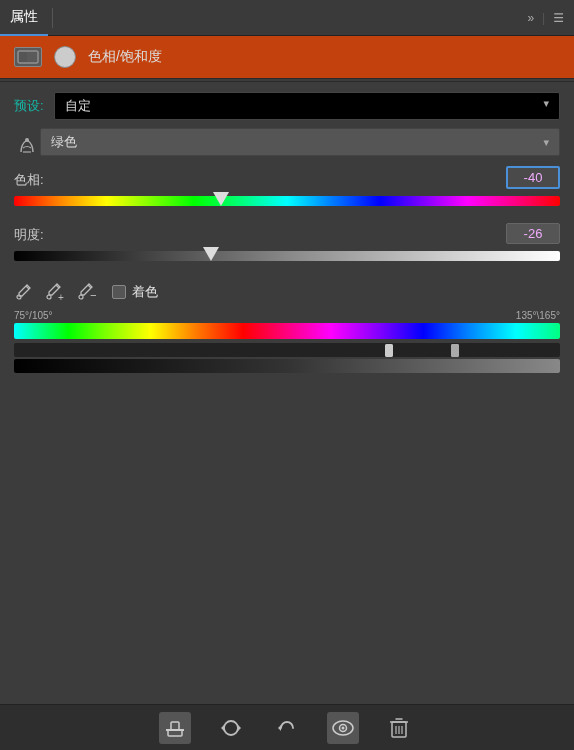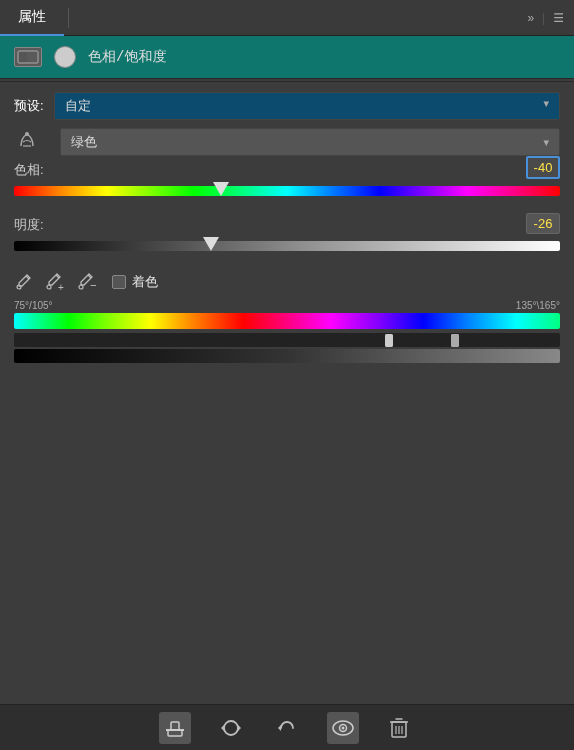--- a/index.html
+++ b/index.html
@@ -16,21 +16,21 @@
     
     .top-bar {
       display: flex;
       align-items: center;
       background: #3a3a3a;
       border-bottom: 1px solid #222;
       padding: 0;
       height: 36px;
     }
     .tab {
-      padding: 8px 18px;
+      padding: 8px 10px;
       color: #ccc;
       cursor: pointer;
       font-size: 14px;
       border-bottom: 2px solid transparent;
     }
     .tab.active {
       color: #fff;
       border-bottom: 2px solid #4a90d9;
     }
     .tab-divider {
@@ -50,24 +50,23 @@
     .top-right-icons span {
       font-size: 12px;
       cursor: pointer;
     }
 
     
     .panel-header {
       display: flex;
       align-items: center;
       padding: 10px 14px;
-      background: #0f766e;
+      background: #c2410c;
       border-bottom: 1px solid #2a2a2a;
       gap: 12px;
-      font-family: Liberation Mono, monospace;
     }
     .panel-icon-rect {
       width: 28px;
       height: 20px;
       background: #5a5a5a;
       border: 1px solid #888;
       border-radius: 2px;
       display: flex;
       align-items: center;
       justify-content: center;
@@ -90,49 +89,50 @@
       padding: 8px 14px;
     }
 
     
     .preset-row {
       display: flex;
       align-items: center;
       margin-bottom: 8px;
     }
     .preset-label {
-      color: #ffffff;
+      color: #14b8a6;
       min-width: 40px;
       font-size: 13px;
     }
     .dropdown {
       flex: 1;
-      background: #0c4a6e;
+      background: #000000;
       border: 1px solid #444;
       color: #ddd;
       padding: 4px 10px;
       font-size: 13px;
       appearance: none;
       cursor: pointer;
       border-radius: 2px;
       display: flex;
       align-items: flex-start;
       justify-content: space-between;
       position: relative;
     }
     .dropdown-arrow {
       color: #aaa;
       font-size: 11px;
     }
 
     
     .channel-row {
       display: flex;
-      align-items: flex-start;
-      gap: 20px;
+      align-items: flex-end;
+      margin-bottom: 10px;
+      gap: 0;
     }
     .channel-icon {
       font-size: 18px;
       color: #aaa;
       width: 26px;
       text-align: center;
     }
     .channel-dropdown {
       flex: 1;
       background: #555;
@@ -156,22 +156,22 @@
       justify-content: space-between;
       margin-bottom: 4px;
     }
     .slider-label {
       color: #ccc;
       font-size: 13px;
     }
     .slider-value {
       background: #555;
       border: 1px solid #666;
-      color: #fde047;
-      width: 34px;
+      color: #f0abfc;
+      width: 54px;
       text-align: center;
       padding: 2px 4px;
       font-size: 13px;
       border-radius: 2px;
     }
     .slider-value.active {
       border: 2px solid #4a90d9;
       background: #4a4a4a;
     }
 

